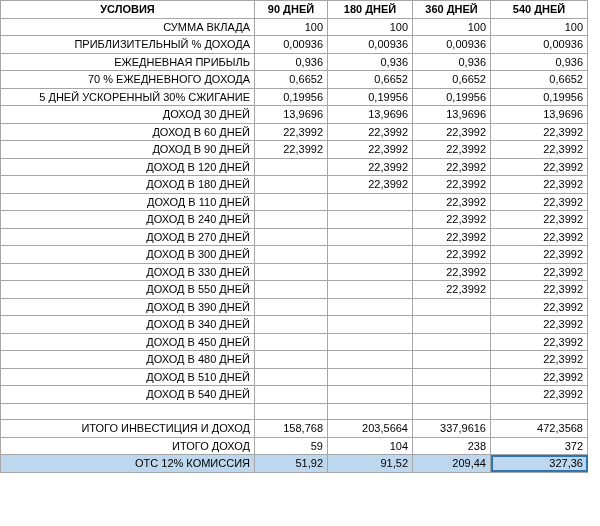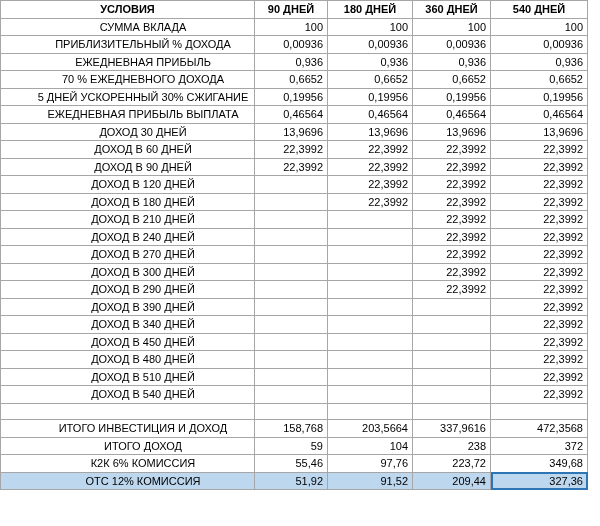--- a/index.html
+++ b/index.html
@@ -30,21 +30,21 @@
     line-height: 16.5px;
     padding: 0 4px;
     white-space: nowrap;
     overflow: hidden;
   }
   th {
     font-weight: bold;
     text-align: center;
     background: var(--bg);
   }
-  td.label { text-align: center; padding-left: 35px; }
+  td.label { text-align: right; padding-left: 35px; }
   td.num  { text-align: right; }
   tr.highlight td { background: var(--highlight); }
   td.selected {
     outline: 2px solid var(--selection);
     outline-offset: -2px;
   }
 </style>
 </head>
 <body>
 
@@ -95,27 +95,20 @@
         <td class="num">0,6652</td>
       </tr>
       <tr>
         <td class="label">5 ДНЕЙ УСКОРЕННЫЙ 30% СЖИГАНИЕ</td>
         <td class="num">0,19956</td>
         <td class="num">0,19956</td>
         <td class="num">0,19956</td>
         <td class="num">0,19956</td>
       </tr>
       <tr>
-        <td class="label">ЕЖЕДНЕВНАЯ ПРИБЫЛЬ ВЫПЛАТА</td>
-        <td class="num">0,46564</td>
-        <td class="num">0,46564</td>
-        <td class="num">0,46564</td>
-        <td class="num">0,46564</td>
-      </tr>
-      <tr>
         <td class="label">ДОХОД 30 ДНЕЙ</td>
         <td class="num">13,9696</td>
         <td class="num">13,9696</td>
         <td class="num">13,9696</td>
         <td class="num">13,9696</td>
       </tr>
       <tr>
         <td class="label">ДОХОД В 60 ДНЕЙ</td>
         <td class="num">22,3992</td>
         <td class="num">22,3992</td>
@@ -137,21 +130,21 @@
         <td class="num">22,3992</td>
       </tr>
       <tr>
         <td class="label">ДОХОД В 180 ДНЕЙ</td>
         <td class="num"></td>
         <td class="num">22,3992</td>
         <td class="num">22,3992</td>
         <td class="num">22,3992</td>
       </tr>
       <tr>
-        <td class="label">ДОХОД В 210 ДНЕЙ</td>
+        <td class="label">ДОХОД В 110 ДНЕЙ</td>
         <td class="num"></td>
         <td class="num"></td>
         <td class="num">22,3992</td>
         <td class="num">22,3992</td>
       </tr>
       <tr>
         <td class="label">ДОХОД В 240 ДНЕЙ</td>
         <td class="num"></td>
         <td class="num"></td>
         <td class="num">22,3992</td>
@@ -165,21 +158,28 @@
         <td class="num">22,3992</td>
       </tr>
       <tr>
         <td class="label">ДОХОД В 300 ДНЕЙ</td>
         <td class="num"></td>
         <td class="num"></td>
         <td class="num">22,3992</td>
         <td class="num">22,3992</td>
       </tr>
       <tr>
-        <td class="label">ДОХОД В 290 ДНЕЙ</td>
+        <td class="label">ДОХОД В 330 ДНЕЙ</td>
+        <td class="num"></td>
+        <td class="num"></td>
+        <td class="num">22,3992</td>
+        <td class="num">22,3992</td>
+      </tr>
+      <tr>
+        <td class="label">ДОХОД В 550 ДНЕЙ</td>
         <td class="num"></td>
         <td class="num"></td>
         <td class="num">22,3992</td>
         <td class="num">22,3992</td>
       </tr>
       <tr>
         <td class="label">ДОХОД В 390 ДНЕЙ</td>
         <td class="num"></td>
         <td class="num"></td>
         <td class="num"></td>
@@ -233,27 +233,20 @@
         <td class="num">203,5664</td>
         <td class="num">337,9616</td>
         <td class="num">472,3568</td>
       </tr>
       <tr>
         <td class="label">ИТОГО ДОХОД</td>
         <td class="num">59</td>
         <td class="num">104</td>
         <td class="num">238</td>
         <td class="num">372</td>
-      </tr>
-      <tr>
-        <td class="label">К2К 6% КОМИССИЯ</td>
-        <td class="num">55,46</td>
-        <td class="num">97,76</td>
-        <td class="num">223,72</td>
-        <td class="num">349,68</td>
       </tr>
       <tr class="highlight">
         <td class="label">ОТС 12% КОМИССИЯ</td>
         <td class="num">51,92</td>
         <td class="num">91,52</td>
         <td class="num">209,44</td>
         <td class="num selected">327,36</td>
       </tr>
     </tbody>
 </table>

